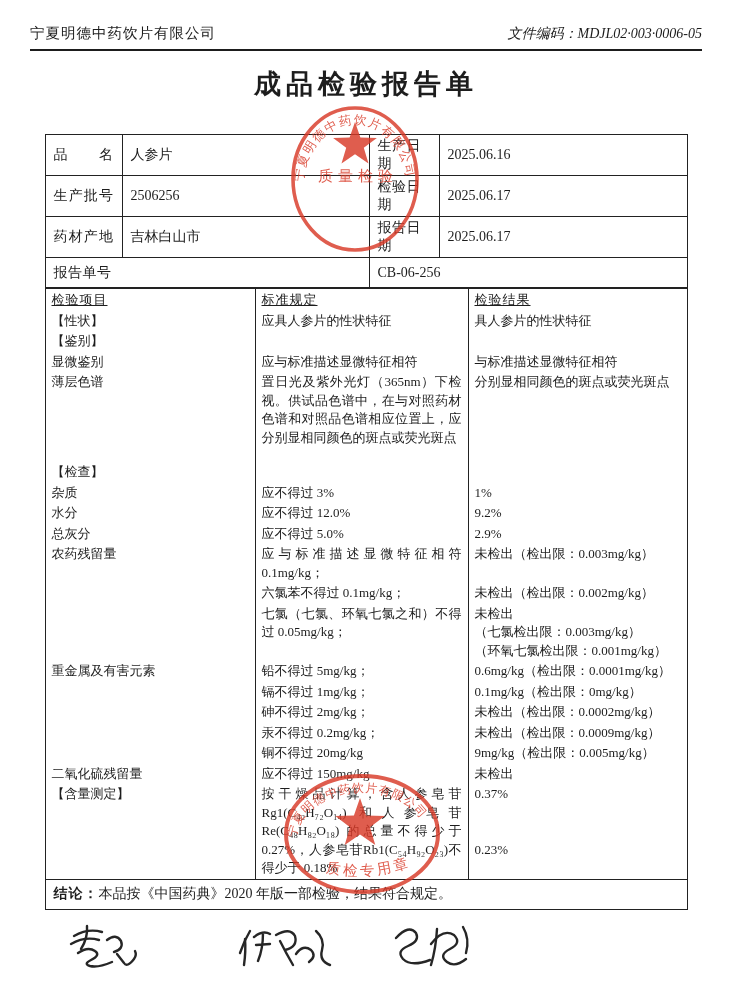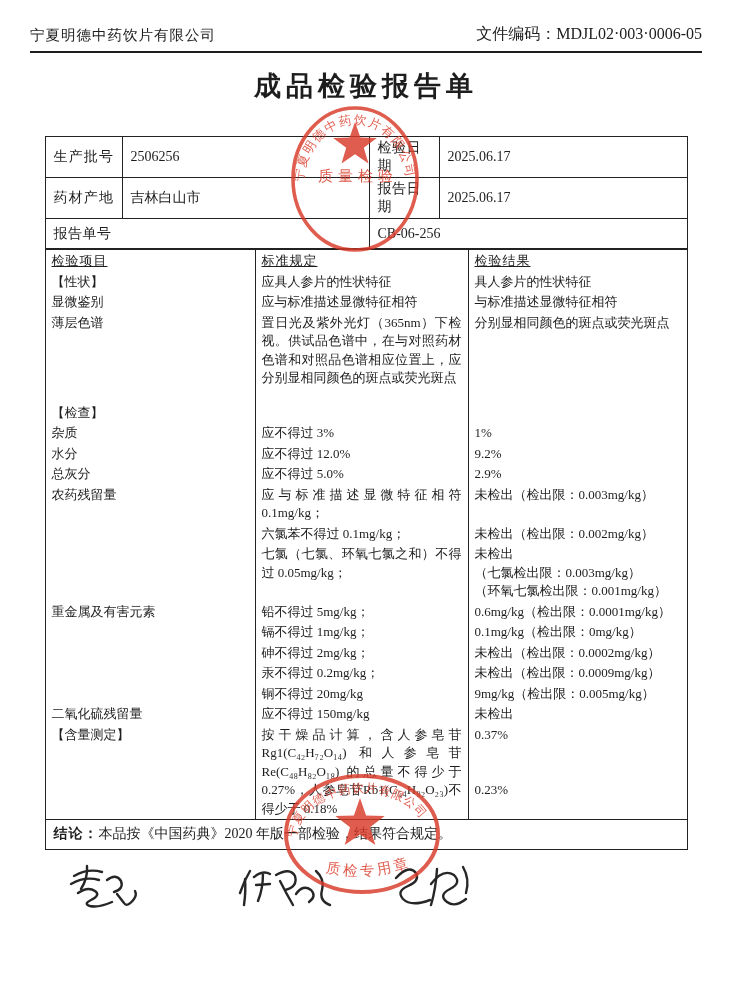--- a/index.html
+++ b/index.html
@@ -2,21 +2,21 @@
 <html><head>
 <meta charset="utf-8">
 <style>
   * { margin:0; padding:0; box-sizing:border-box; }
   html,body { width:732px; height:1000px; background:#ffffff; font-family:"Liberation Serif","DejaVu Serif",serif; color:#1d1d1d; }
   .page { position:relative; width:732px; height:1000px; padding:24px 30px 8px 30px; overflow:hidden; }
 
   
   .doc-header { display:flex; justify-content:space-between; align-items:flex-end; padding-bottom:6px; border-bottom:2.2px solid #1d1d1d; }
   .doc-header .company { font-size:14.5px; letter-spacing:1px; }
-  .doc-header .filecode { font-size:16px; }
+  .doc-header .filecode { font-size:14px;font-style:italic; }
 
   
   .doc-title { text-align:center; font-size:27px; font-weight:bold; letter-spacing:5px; margin-top:15px; }
 
   
   .info-table { width:642px; margin:32px auto 0 auto; border-collapse:collapse; table-layout:fixed; }
   .info-table td { border:1.6px solid #222; font-size:14px; padding:2px 8px; height:30px; overflow:hidden; }
   .info-table td.lbl { letter-spacing:0.5px; }
   .info-table td.spread { text-align:justify; text-align-last:justify; }
 
@@ -58,20 +58,26 @@
   <div class="doc-title">成品检验报告单</div>
 
   <table class="info-table">
     <colgroup>
         <col style="width:77px">
         <col style="width:247px">
         <col style="width:70px">
         <col style="width:248px">
       </colgroup>
     <tbody id="info-body">
+        <tr>
+          <td class="lbl spread">品　　名</td>
+          <td>人参片</td>
+          <td class="lbl">生产日期</td>
+          <td>2025.06.16</td>
+        </tr>
         <tr>
           <td class="lbl spread">生产批号</td>
           <td>2506256</td>
           <td class="lbl">检验日期</td>
           <td>2025.06.17</td>
         </tr>
         <tr>
           <td class="lbl spread">药材产地</td>
           <td>吉林白山市</td>
           <td class="lbl">报告日期</td>
@@ -99,20 +105,25 @@
         <td><span>检验结果</span></td>
       </tr>
     </tbody>
     <tbody id="insp-body">
         <tr>
           <td class="item">【性状】</td>
           <td class="std">应具人参片的性状特征</td>
           <td class="res">具人参片的性状特征</td>
         </tr>
         <tr>
+          <td class="item">【鉴别】</td>
+          <td class="std"></td>
+          <td class="res"></td>
+        </tr>
+        <tr>
           <td class="item">显微鉴别</td>
           <td class="std">应与标准描述显微特征相符</td>
           <td class="res">与标准描述显微特征相符</td>
         </tr>
         <tr>
           <td class="item">薄层色谱</td>
           <td class="std">置日光及紫外光灯（365nm）下检视。供试品色谱中，在与对照药材色谱和对照品色谱相应位置上，应分别显相同颜色的斑点或荧光斑点</td>
           <td class="res">分别显相同颜色的斑点或荧光斑点</td>
         </tr>
         <tr class="spacer">

